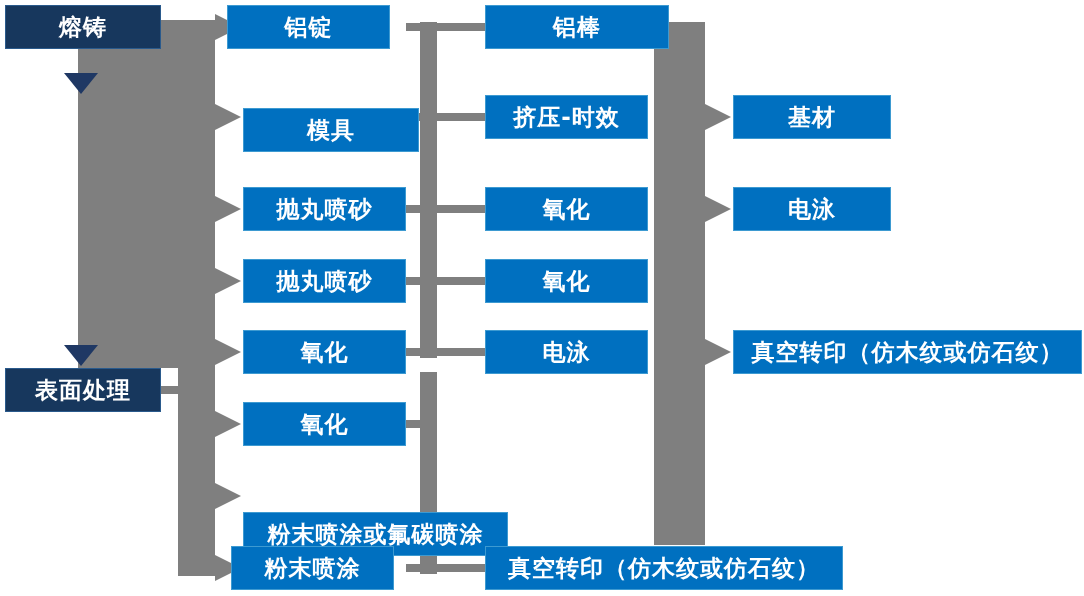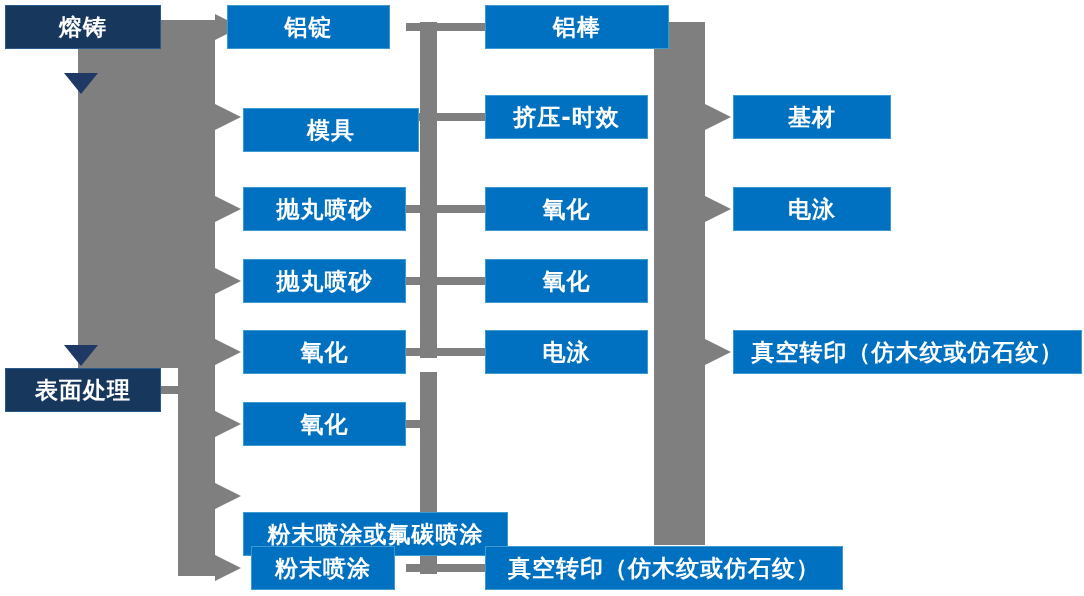--- a/index.html
+++ b/index.html
@@ -105,21 +105,21 @@
   <div class="node node-dark" style="left:5px;top:5px;width:156px;">熔铸</div>
   <div class="node node-dark" style="left:5px;top:368px;width:156px;">表面处理</div>
 
   <div class="node node-blue" style="left:227px;top:5px;width:163px;">铝锭</div>
   <div class="node node-blue" style="left:243px;top:108px;width:176px;">模具</div>
   <div class="node node-blue" style="left:243px;top:187px;width:163px;">抛丸喷砂</div>
   <div class="node node-blue" style="left:243px;top:259px;width:163px;">抛丸喷砂</div>
   <div class="node node-blue" style="left:243px;top:330px;width:163px;">氧化</div>
   <div class="node node-blue" style="left:243px;top:402px;width:163px;">氧化</div>
   <div class="node node-blue" style="left:243px;top:474px;width:265px;margin-top:38px;">粉末喷涂或氟碳喷涂</div>
-  <div class="node node-blue" style="left:251px;top:546px;width:144px;">粉末喷涂</div>
+  <div class="node node-blue" style="left:231px;top:546px;width:163px;">粉末喷涂</div>
 
   <div class="node node-blue" style="left:485px;top:5px;width:184px;">铝棒</div>
   <div class="node node-blue" style="left:485px;top:95px;width:163px;">挤压-时效</div>
   <div class="node node-blue" style="left:485px;top:187px;width:163px;">氧化</div>
   <div class="node node-blue" style="left:485px;top:259px;width:163px;">氧化</div>
   <div class="node node-blue" style="left:485px;top:330px;width:163px;">电泳</div>
   <div class="node node-blue" style="left:485px;top:546px;width:358px;">真空转印（仿木纹或仿石纹）</div>
 
   <div class="node node-blue" style="left:733px;top:95px;width:158px;text-align:center;">基材</div>
   <div class="node node-blue" style="left:733px;top:187px;width:158px;">电泳</div>

